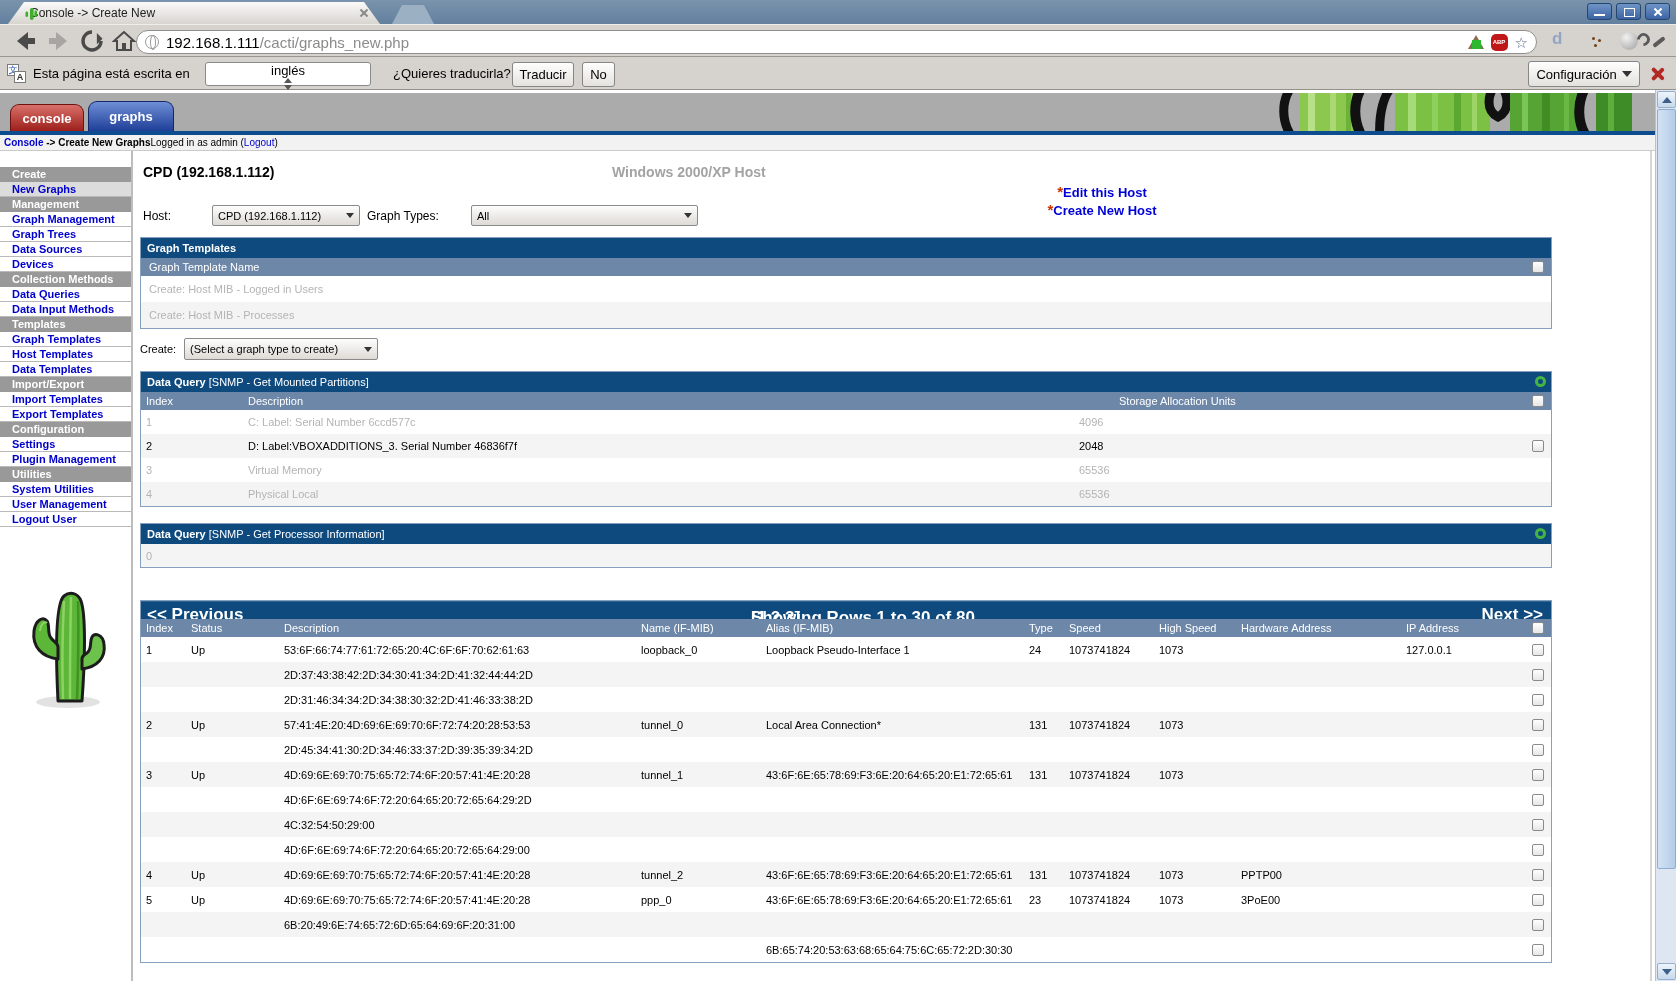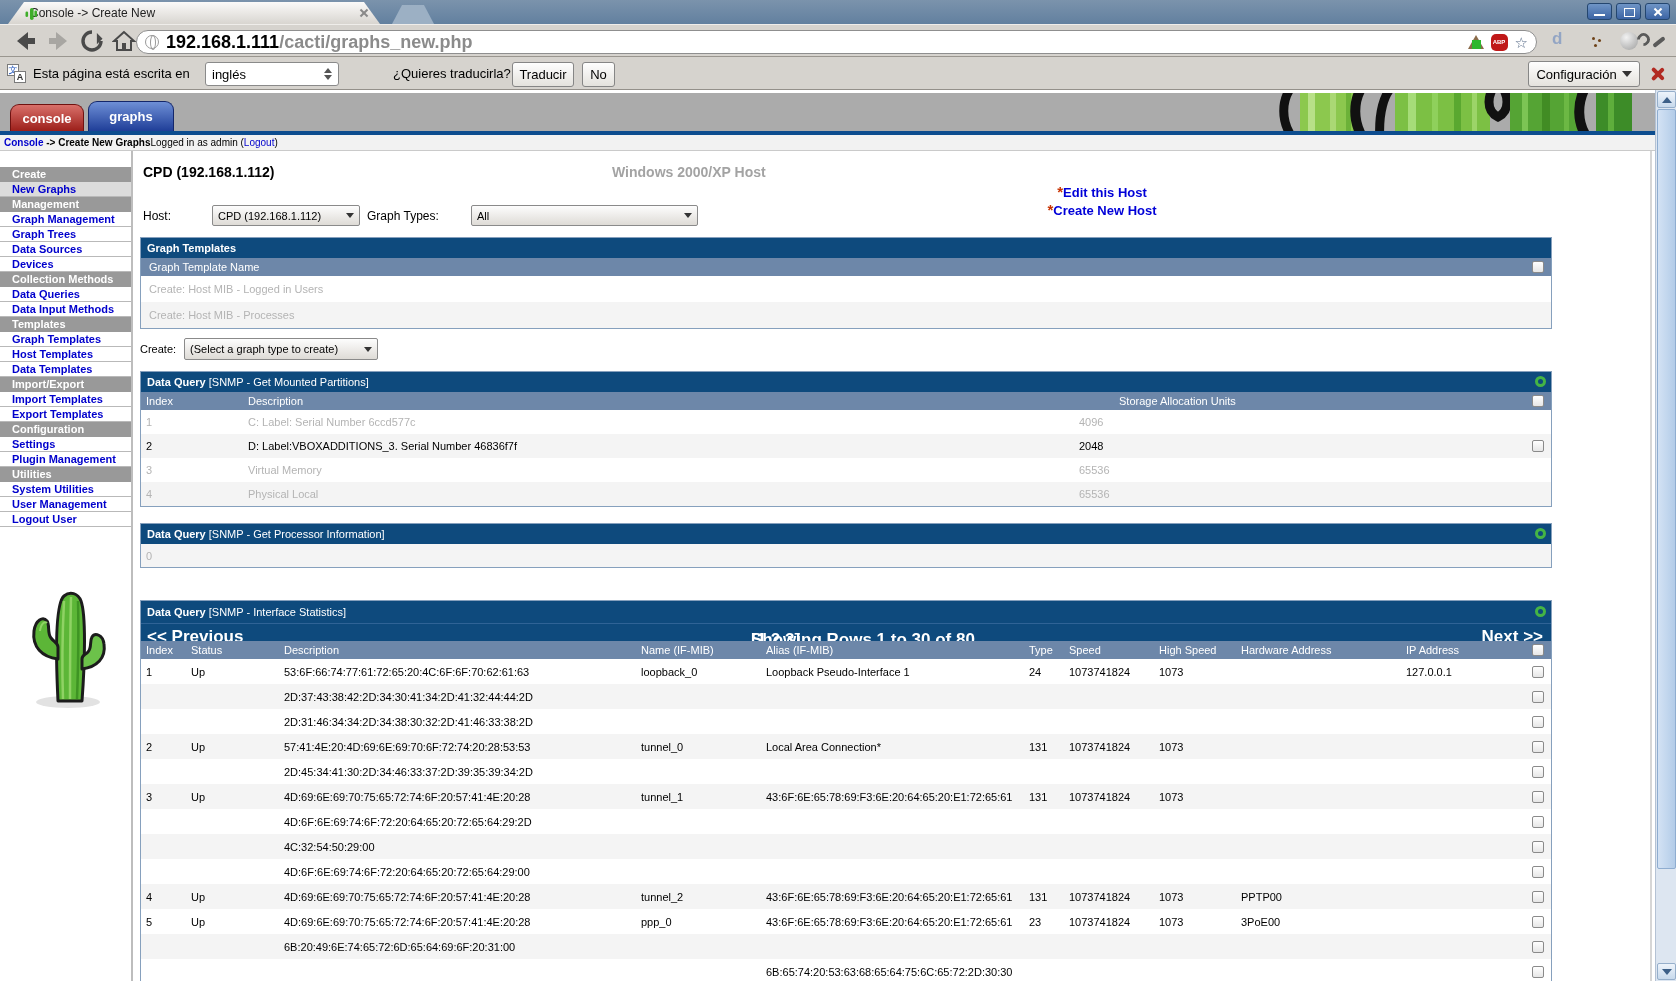--- a/index.html
+++ b/index.html
@@ -31,21 +31,21 @@
   .winbtn.cls::before{transform:rotate(45deg);} .winbtn.cls::after{transform:rotate(-45deg);}
 
   
   .toolbar { position:absolute; left:0; top:24px; width:100%; height:33px;
     background:#d6d3ce; border-top:1px solid #efedea; border-bottom:1px solid #9a968f; }
   .navico { position:absolute; top:4px; }
   .urlbar { position:absolute; left:136px; top:5px; width:1401px; height:24px; background:#fff;
     border:1px solid #8f8f8f; border-radius:13px; display:flex; align-items:center; padding:0 8px; }
   .urlglobe { width:14px; height:14px; border-radius:50%; border:1.5px solid #9a9a9a; margin-right:7px; position:relative; }
   .urlglobe::after{ content:""; position:absolute; left:4px; top:-1px; width:4px; height:13px; border:1px solid #9a9a9a; border-radius:50%; }
-  .urltext { flex:1; font-size:18px; color:#000; white-space:nowrap; overflow:hidden;font-weight:bold; }
+  .urltext { flex:1; font-size:15px; color:#000; white-space:nowrap; overflow:hidden; }
   .urltext .path { color:#8b8b8b; }
   .urlicons { display:flex; align-items:center; gap:7px; }
   .ext-tri { width:0; height:0; border-left:8px solid transparent; border-right:8px solid transparent;
     border-bottom:14px solid #8a6b4a; position:relative; }
   .ext-tri::after { content:""; position:absolute; left:-4px; top:5px; width:9px; height:9px; background:#2fb82f; }
   .abp { width:17px; height:17px; background:#c01818; border-radius:5px; color:#fff; font-size:6px;
     font-weight:bold; display:flex; align-items:center; justify-content:center; }
   .star { font-size:15px; color:#5a6e8a; line-height:15px; }
   .after-ico { position:absolute; top:7px; }
   .d-letter { font-size:17px; font-weight:bold; color:#93a5c4; }
@@ -62,23 +62,23 @@
 
   
   .transbar { position:absolute; left:0; top:57px; width:100%; height:33px; background:#d6d3ce;
     border-bottom:1px solid #94908a; font-size:13px; }
   .t-ico { position:absolute; left:7px; top:7px; width:19px; height:19px; }
   .t-ico .zh { position:absolute; left:0; top:0; width:12px; height:12px; background:#fff; border:1px solid #7a7a7a;
     font-size:9px; color:#2255bb; text-align:center; line-height:11px; }
   .t-ico .en { position:absolute; right:0; bottom:0; width:12px; height:12px; background:#fff; border:1px solid #7a7a7a;
     font-size:9px; color:#333; text-align:center; line-height:11px; font-weight:bold; }
   .t-msg { position:absolute; left:33px; top:9px; color:#000; }
-  .t-sel { position:absolute; left:205px; top:5px; width:134px; height:24px; background:#fff;
+  .t-sel { position:absolute; left:205px; top:5px; width:166px; height:24px; background:#fff;
     border:1px solid #8a8a8a; border-radius:3px; display:flex; align-items:center; justify-content:space-between;
-    padding:0 6px; }
+    padding:0 6px;flex-direction:column; }
   .spin { display:flex; flex-direction:column; gap:2px; }
   .spin i { width:0; height:0; border-left:4px solid transparent; border-right:4px solid transparent; }
   .spin .up { border-bottom:5px solid #555; } .spin .dn { border-top:5px solid #555; }
   .t-q { position:absolute; left:393px; top:9px; }
   .gbtn { background:linear-gradient(#fefefe,#e4e2dd); border:1px solid #868686; border-radius:3px;
     font-size:13px; color:#000; display:flex; align-items:center; justify-content:center; }
   .t-btn1 { position:absolute; left:512px; top:5px; width:62px; height:25px; }
   .t-btn2 { position:absolute; left:582px; top:5px; width:33px; height:25px; }
   .t-conf { position:absolute; left:1528px; top:4px; width:112px; height:26px; gap:5px; }
   .caret-dn { width:0; height:0; border-left:5px solid transparent; border-right:5px solid transparent; border-top:6px solid #333; }
@@ -389,21 +389,20 @@
         </div>
 
         <div class="tbl" style="top:372px">
           <div class="ttitle"><b>Data Query</b>&nbsp;<span>[SNMP - Get Processor Information]</span><span class="greenring"></span></div>
           <div class="prow" style="height:23px">
             <span class="cell p-i muted">0</span>
           </div>
         </div>
 
         <div class="tbl" style="top:449px">
-          <div class="ttitle" style="height:22px;line-height:22px"><b>Data Query</b>&nbsp;<span>[SNMP - Interface Statistics]</span><span class="greenring" style="top:5px"></span></div>
           <div class="tnav">
             <span style="left:6px">&lt;&lt; Previous</span>
             <span style="left:610px">
                 <span>Showing Rows 1 to 30 of 80</span> 
                 <span>[1,2,3]</span>
               </span>
             <span style="right:8px">Next &gt;&gt;</span>
           </div>
           <div class="thead">
             <span class="c-i" style="position:absolute">Index</span>

